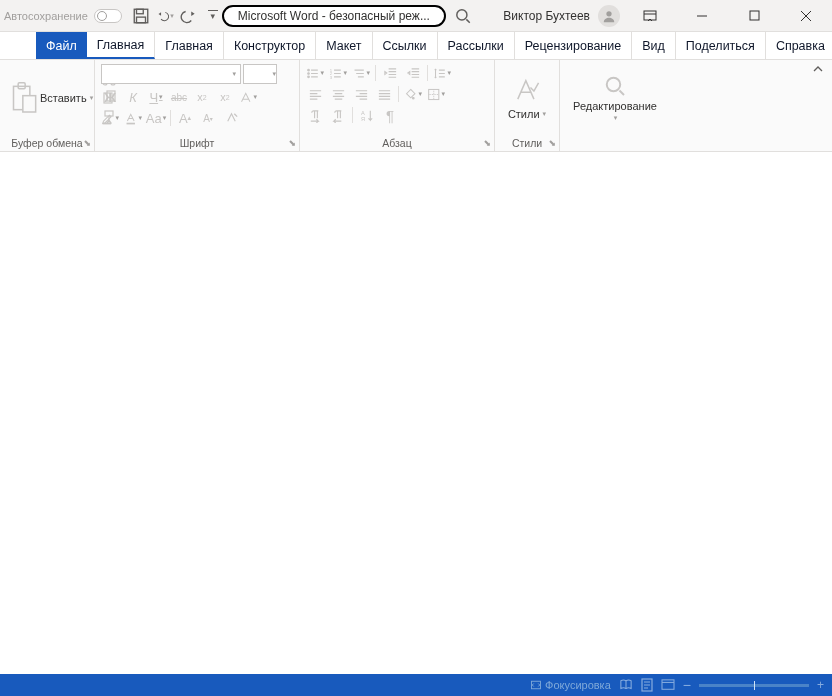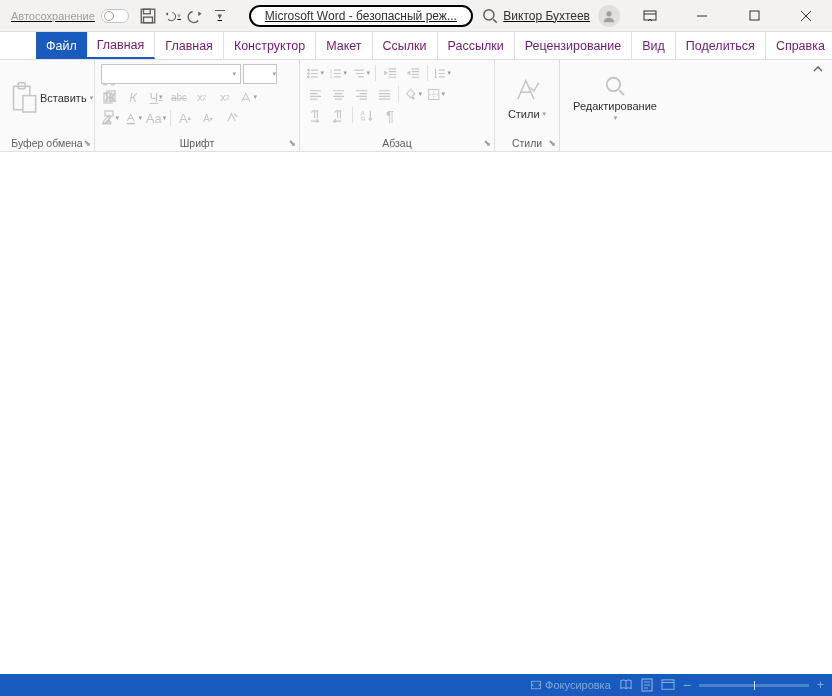--- a/index.html
+++ b/index.html
@@ -1,34 +1,34 @@
 <!DOCTYPE html>
 <html><head>
 <meta charset="utf-8">
 <style>
 * { margin: 0; padding: 0; box-sizing: border-box; font-family: "Segoe UI", Arial, sans-serif; }
 body { width: 832px; height: 696px; background: #fff; overflow: hidden; position: relative; }
 
 
-.titlebar { height: 32px; background: #f3f2f1; display: flex; align-items: center; padding-left: 11px; border-bottom: 1px solid #e1dfdd; text-decoration: underline; }
+.titlebar { height: 32px; background: #f3f2f1; display: flex; align-items: center; padding-left: 4px; border-bottom: 1px solid #e1dfdd; }
 .autosave { color: #a19f9d; font-size: 11px; display: flex; align-items: center; gap: 6px; }
 .autosave-toggle { width: 28px; height: 14px; border: 1px solid #c8c6c4; border-radius: 8px; position: relative; background: #fff; }
 .autosave-toggle::after { content: ""; position: absolute; width: 8px; height: 8px; border: 1px solid #a19f9d; border-radius: 50%; left: 2px; top: 1px; background: #fff; }
 .qat { display: flex; align-items: center; gap: 6px; margin-left: 10px; }
 .qat-icon { width: 18px; height: 18px; color: #605e5c; display:flex; align-items:center; justify-content:center; }
-.title-pill { margin-left: 20px; border: 2.5px solid #000; border-radius: 12px; padding: 2px 14px; font-size: 12px; color: #323130; background: #fff; }
+.title-pill { border: 2.5px solid #000; border-radius: 12px; padding: 2px 14px; font-size: 12px; color: #323130; background: #fff; }
 .search-icon-tb { margin-left: 8px; color: #605e5c; }
 .titlebar-right { margin-left: auto; display: flex; align-items: center; gap: 8px; padding-right: 4px; }
 .username { font-size: 12px; color: #323130; }
 .avatar { width: 22px; height: 22px; background: #e1dfdd; border-radius: 50%; display:flex; align-items:center; justify-content:center; }
 .win-btn { width: 44px; height: 30px; display:flex; align-items:center; justify-content:center; color: #323130; }
 
 
 .tabstrip { height: 28px; background: #fff; display: flex; align-items: stretch; border-bottom: 1px solid #e1dfdd; padding-left: 36px; }
-.tab { padding: 0 10px; font-size: 12.5px; color: #701a75; display:flex; align-items:center; border-right: 1px solid #e1dfdd; cursor: default; }
+.tab { padding: 0 10px; font-size: 12.5px; color: #0f172a; display:flex; align-items:center; border-right: 1px solid #e1dfdd; cursor: default; }
 .tab.file { background: #185abd; color: #fff; font-weight: 400; border-right: none; }
 .tab.active { border-bottom: 2.5px solid #185abd; font-weight: 400; }
 .share-btn { margin-left: auto; margin-right: 6px; padding: 2px 10px; border: 1px solid #2b7cd3; color: #2b7cd3; font-size: 12px; border-radius: 2px; display:flex; align-items:center; gap:4px; align-self:center; background:#fff;}
 
 
 .ribbon { height: 92px; background: #fafafa; border-bottom: 1px solid #e1dfdd; display: flex; }
 .group { border-right: 1px solid #e1dfdd; display: flex; flex-direction: column; }
 .group-content { flex: 1; display: flex; padding: 4px 6px; }
 .group-label { height: 16px; font-size: 10.5px; color: #605e5c; display:flex; align-items:center; justify-content:center; gap:3px; padding: 0 4px; position:relative;}
 .launcher { position:absolute; right: 3px; font-size: 9px; color:#a19f9d; }

